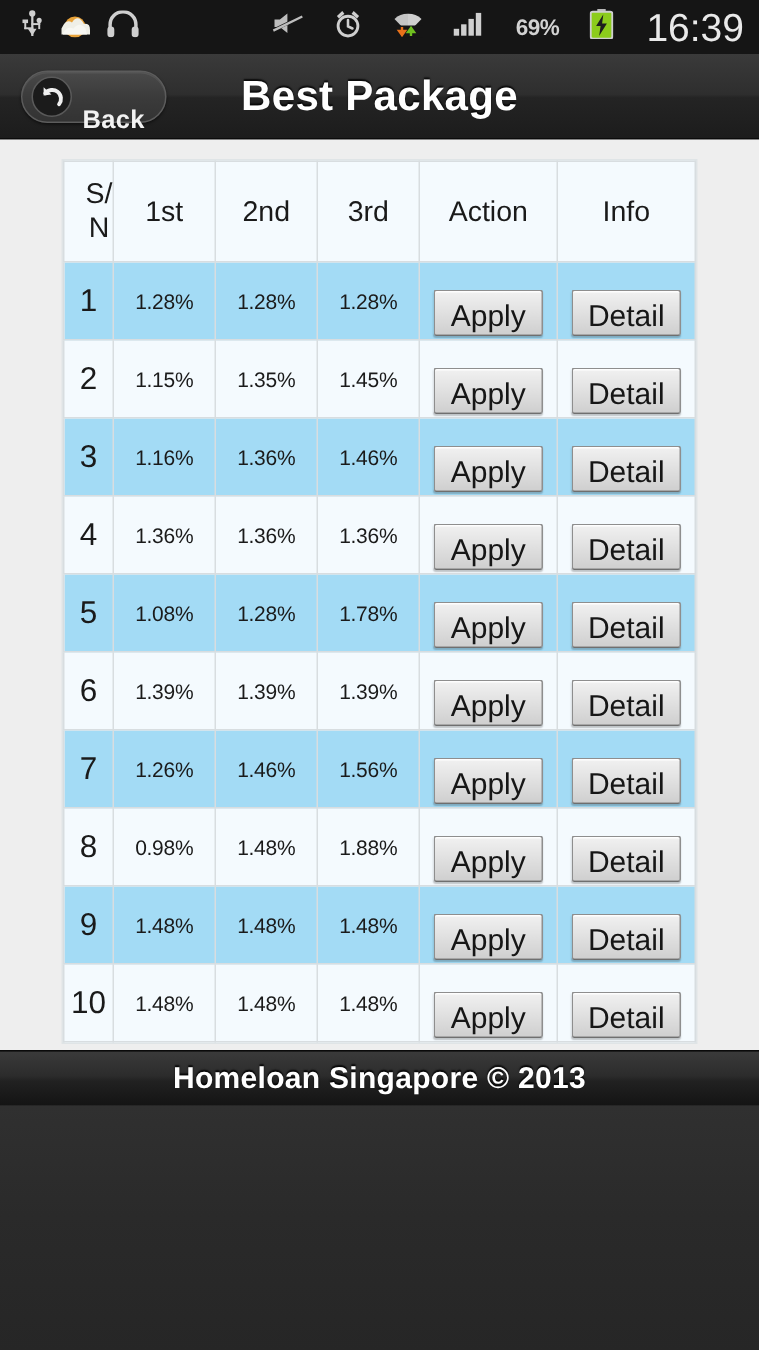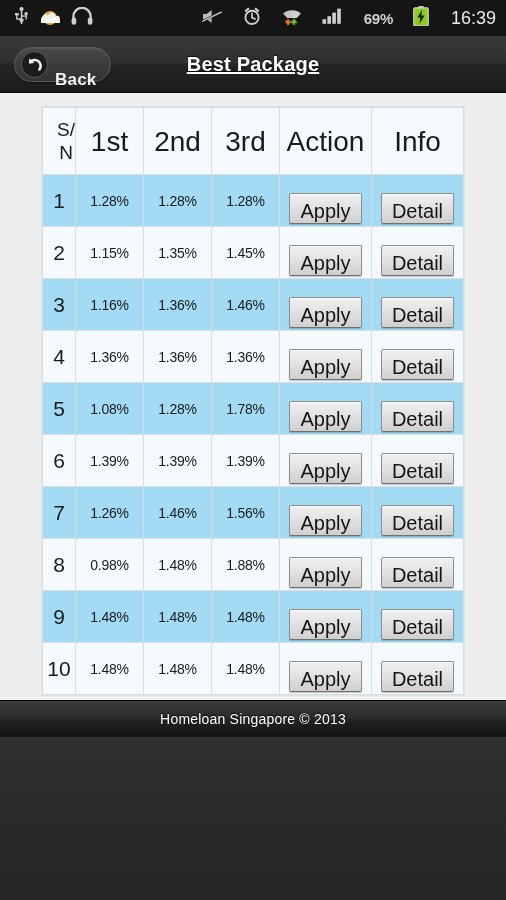--- a/index.html
+++ b/index.html
@@ -40,21 +40,21 @@
   }
   .sicon { display: block; }
   .battery-pct {
     color: #d2d2d2;
     font-size: 15px;
     font-weight: bold;
     letter-spacing: -0.3px;
   }
   .clock {
     color: #e9e9e9;
-    font-size: 18px;
+    font-size: 26px;
     letter-spacing: 0px;
     margin-left: 2px;
     line-height: 1;
   }
 
   
   .titlebar {
     position: relative;
     height: 57px;
     background: linear-gradient(180deg, #3a3a3a 0%, #2e2e2e 48%, #242424 52%, #1c1c1c 100%);
@@ -95,25 +95,24 @@
     color: #f2f2f2;
     font-size: 17px;
     font-weight: bold;
     letter-spacing: 0.2px;
     margin-top: 31px;
   }
   .title-text {
     width: 100%;
     text-align: center;
     color: #ffffff;
-    font-size: 20px;
+    font-size: 28px;
     font-weight: bold;
     letter-spacing: 0.2px;
     text-shadow: 0 -1px 1px rgba(0,0,0,0.8);
-    text-decoration: underline;
   }
 
   
   .content {
     position: relative;
     background: #eeeeee;
     height: 607px;
     box-sizing: border-box;
     padding-top: 14px;
     overflow: hidden;
@@ -136,21 +135,21 @@
     color: #1a1a1a;
   }
   col.c-sn    { width: 33px; }
   col.c-rate  { width: 68px; }
   col.c-act   { width: 92px; }
   col.c-info  { width: 92px; }
 
   thead th {
     height: 66px;
     background: #f4fafe;
-    font-size: 28px;
+    font-size: 19px;
     line-height: 25px;
     color: #1c1c1c;
   }
   thead th.sn-head {
     font-size: 19px;
     line-height: 23px;
     word-break: break-all;
     padding-left: 14px;
   }
 
@@ -188,22 +187,22 @@
   .footer {
     height: 36px;
     background: linear-gradient(180deg, #3a3a3a 0%, #2c2c2c 45%, #212121 55%, #141414 100%);
     border-top: 1px solid #0a0a0a;
     display: flex;
     align-items: center;
     justify-content: center;
   }
   .footer-text {
     color: #ffffff;
-    font-size: 14px;
-    font-weight: normal;
+    font-size: 20px;
+    font-weight: bold;
     letter-spacing: 0.2px;
     text-shadow: 0 -1px 1px rgba(0,0,0,0.9);
   }
   .belowfold {
     height: 164px;
     background: linear-gradient(180deg, #303030 0%, #2a2a2a 45%, #262626 100%);
   }
 </style>
 </head>
 <body>

